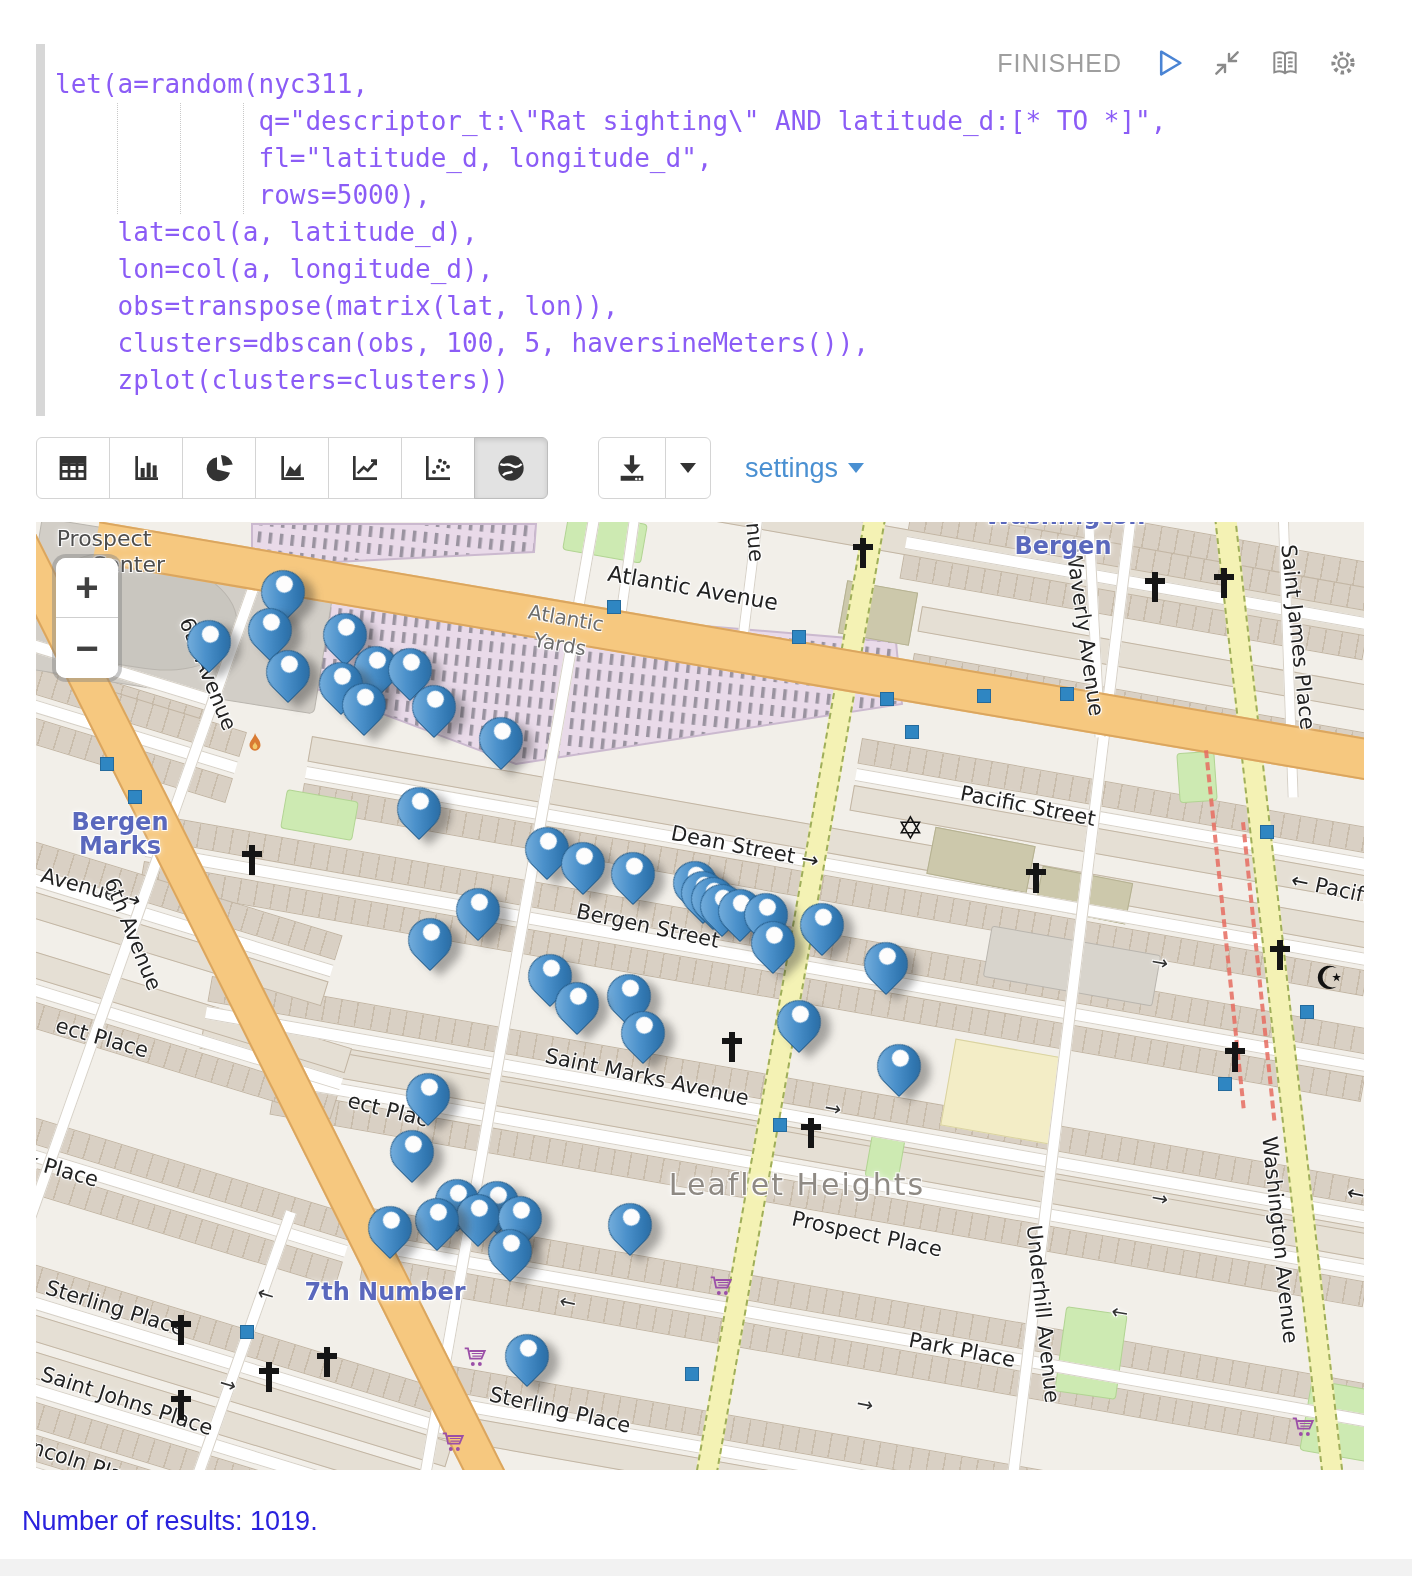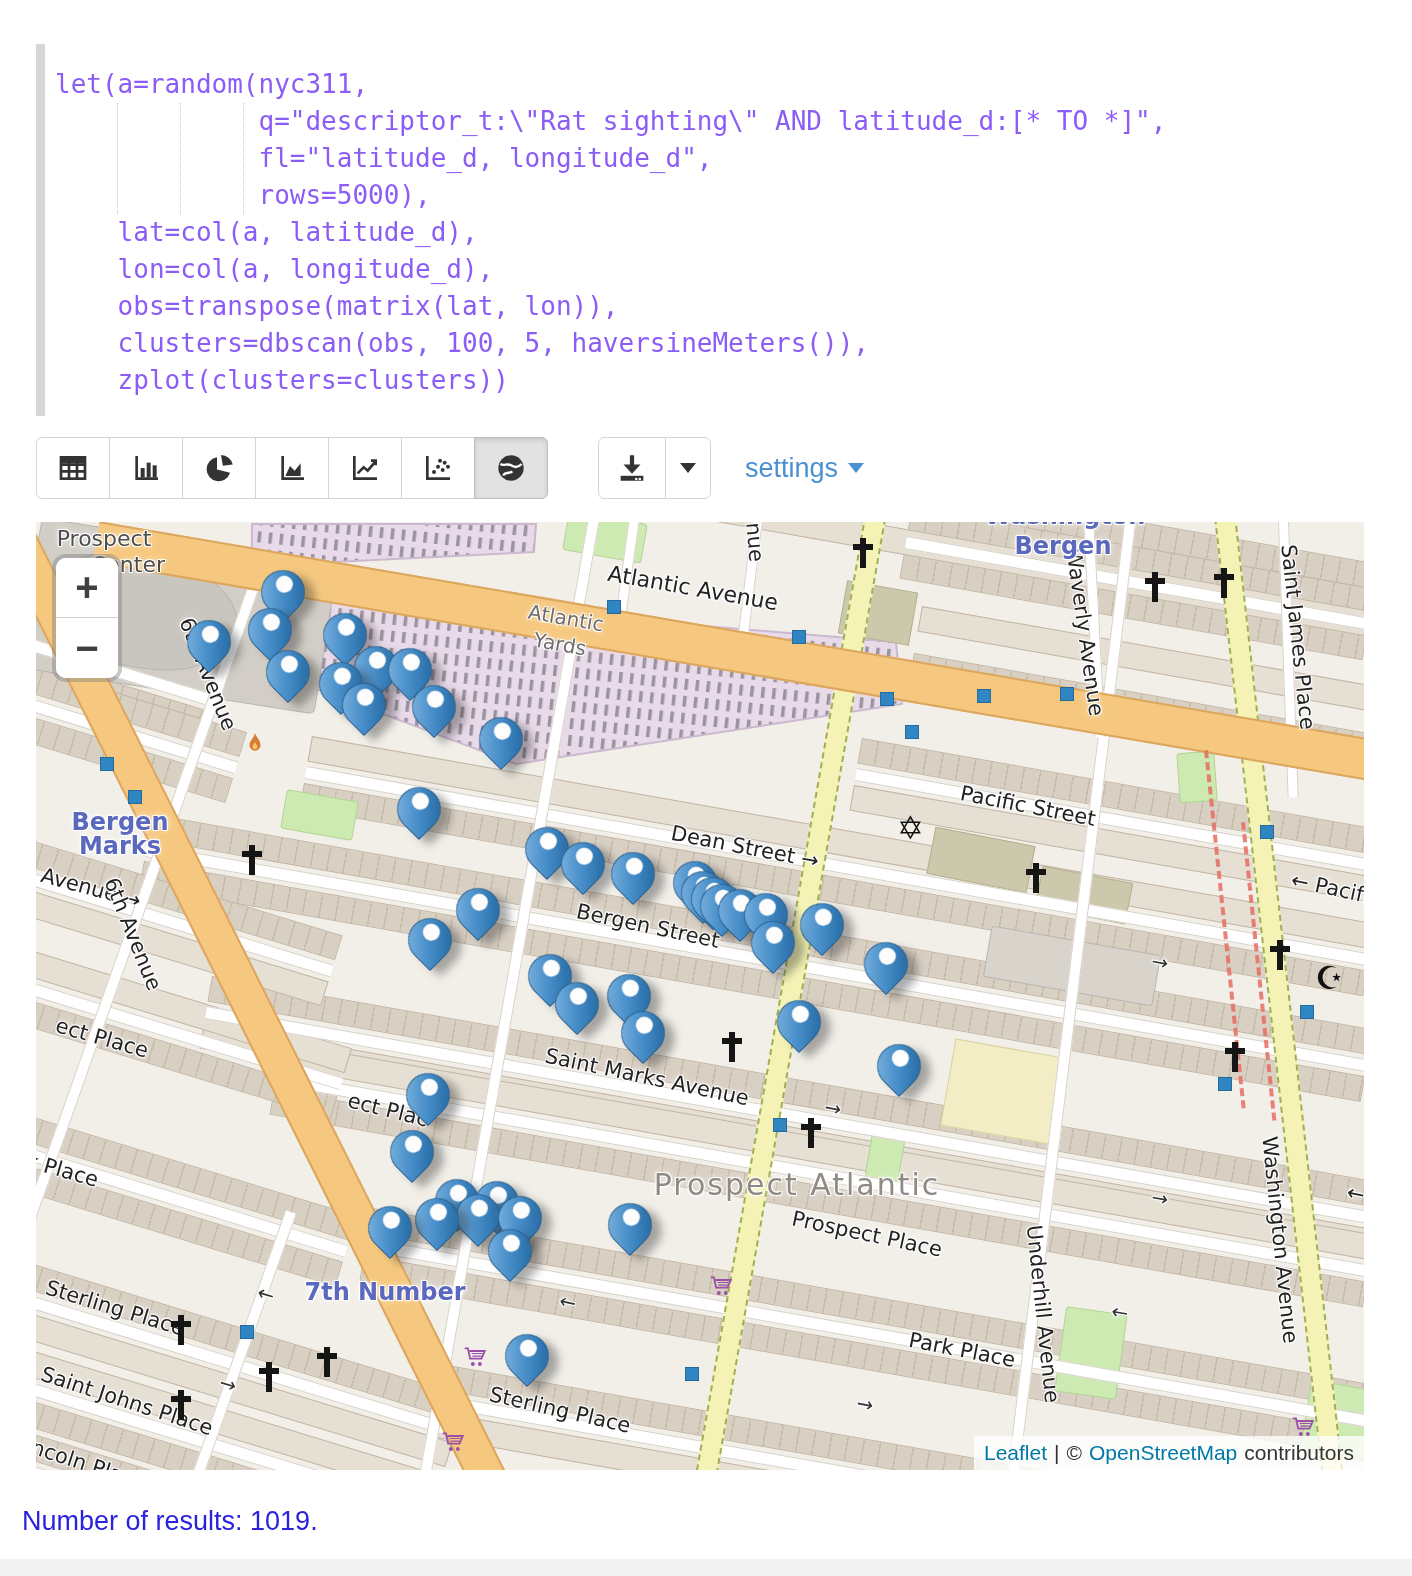--- a/index.html
+++ b/index.html
@@ -91,20 +91,45 @@
 
   
   .result-line { position:absolute; left:22px; top:1506px; font-size:27px; color:#2a22dd; }
   .bottom-strip { position:absolute; left:0; top:1559px; width:1412px; height:17px; background:#f2f2f2; }
 </style>
 </head>
 <body>
 
 <div class="paragraph">
   <div class="gutter-bar"></div>
+  <div class="controls">
+    <span class="status">FINISHED</span>
+    <span class="ctrl-icon">
+        <svg viewBox="0 0 24 24" width="34" height="34" fill="none" stroke="#4a84d4" stroke-width="1.8" stroke-linejoin="round">
+          <path d="M6.5 4l13.5 8-13.5 8z"></path>
+        </svg>
+      </span>
+    <span class="ctrl-icon">
+        <svg viewBox="0 0 24 24" width="32" height="32" fill="none" stroke="#8a8a8a" stroke-width="1.8" stroke-linecap="round">
+          <path d="M20 4l-6.5 6.5M13.5 5.2v5.3h5.3M4 20l6.5-6.5M10.5 18.8v-5.3H5.2"></path>
+        </svg>
+      </span>
+    <span class="ctrl-icon">
+        <svg viewBox="0 0 24 24" width="32" height="32" fill="none" stroke="#8a8a8a" stroke-width="1.5">
+          <path d="M12 5.2c-2-1.6-5-1.6-8-.6V19c3-1 6-1 8 .6 2-1.6 5-1.6 8-.6V4.6c-3-1-6-1-8 .6z"></path>
+          <path d="M12 5.2v14.4M6.3 8.6c1.4-.3 2.4-.3 3.4 0M6.3 11.6c1.4-.3 2.4-.3 3.4 0M6.3 14.6c1.4-.3 2.4-.3 3.4 0M14.3 8.6c1.4-.3 2.4-.3 3.4 0M14.3 11.6c1.4-.3 2.4-.3 3.4 0M14.3 14.6c1.4-.3 2.4-.3 3.4 0"></path>
+        </svg>
+      </span>
+    <span class="ctrl-icon">
+        <svg viewBox="0 0 24 24" width="32" height="32" fill="none" stroke="#8a8a8a" stroke-width="1.7">
+          <circle cx="12" cy="12" r="3.4"></circle>
+          <circle cx="12" cy="12" r="7.2" stroke-width="3" stroke-dasharray="2.6 2.6"></circle>
+        </svg>
+      </span>
+  </div>
   <div class="codewrap">
     <div class="code" id="code-editor">let(a=random(nyc311,
              q="descriptor_t:\"Rat sighting\" AND latitude_d:[* TO *]",
              fl="latitude_d, longitude_d",
              rows=5000),
     lat=col(a, latitude_d),
     lon=col(a, longitude_d),
     obs=transpose(matrix(lat, lon)),
     clusters=dbscan(obs, 100, 5, haversineMeters()),
     zplot(clusters=clusters))</div>
@@ -191,27 +216,20 @@
   <div class="settings">
     <span class="settings-label">settings</span>
     <span class="caret-down"></span>
   </div>
 </div>
 
 <div id="map">
   <div class="zoom-ctrl">
     <div class="zoom-btn">+</div>
     <div class="zoom-btn">−</div>
-  </div>
-  <div class="attribution">
-    <a>Leaflet</a>
-    <span>|</span>
-    <span>©</span>
-    <a>OpenStreetMap</a>
-    <span>contributors</span>
   </div>
 <div class="bstrip" style="left: 876.425px; top: -16.4379px; width: 470px; transform: rotate(10deg);"></div>
     <div class="bstrip" style="left: 868.09px; top: 30.8329px; width: 470px; transform: rotate(10deg);"></div>
     <div class="bstrip" style="left: 826.425px; top: 215.562px; width: 530px; transform: rotate(10deg);"></div>
     <div class="bstrip plain" style="left: 818.09px; top: 262.833px; width: 530px; transform: rotate(10deg);"></div>
     <div class="bstrip plain" style="left: 276.425px; top: 213.562px; width: 1080px; transform: rotate(10deg);"></div>
     <div class="bstrip" style="left: 268.09px; top: 260.833px; width: 1080px; transform: rotate(10deg);"></div>
     <div class="bstrip" style="left: 116.425px; top: 291.562px; width: 1240px; transform: rotate(10deg);"></div>
     <div class="bstrip" style="left: 108.09px; top: 338.833px; width: 1240px; transform: rotate(10deg);"></div>
     <div class="bstrip" style="left: 176.425px; top: 453.562px; width: 1180px; transform: rotate(10deg);"></div>
@@ -322,21 +340,21 @@
     <div class="map-label st" style="left: 719px; top: 20px; transform: translate(-50%, -50%) rotate(85deg);">nue</div>
     <div class="map-label stn" style="left: 1029px; top: -6px; transform: translate(-50%, -50%) rotate(0deg);">Washington</div>
     <div class="map-label stn" style="left: 1027px; top: 24px; transform: translate(-50%, -50%) rotate(0deg);">Bergen</div>
     <div class="map-label stn" style="left: 84px; top: 300px; transform: translate(-50%, -50%) rotate(0deg);">Bergen</div>
     <div class="map-label stn" style="left: 84px; top: 324px; transform: translate(-50%, -50%) rotate(0deg);">Marks</div>
     <div class="map-label stn" style="left: 349px; top: 770px; transform: translate(-50%, -50%) rotate(0deg);">7th Number</div>
     <div class="map-label pl" style="left: 68px; top: 16px; transform: translate(-50%, -50%) rotate(0deg);">Prospect</div>
     <div class="map-label pl" style="left: 92px; top: 42px; transform: translate(-50%, -50%) rotate(0deg);">Center</div>
     <div class="map-label yards" style="left: 530px; top: 96px; transform: translate(-50%, -50%) rotate(10deg);">Atlantic</div>
     <div class="map-label yards" style="left: 524px; top: 122px; transform: translate(-50%, -50%) rotate(10deg);">Yards</div>
-    <div class="map-label area" style="left: 761px; top: 662px; transform: translate(-50%, -50%) rotate(0deg);">Prospect Atlantic</div>
+    <div class="map-label area" style="left: 761px; top: 662px; transform: translate(-50%, -50%) rotate(0deg);">Leaflet Heights</div>
     <div class="map-label arrow" style="left: 797px; top: 586px; transform: translate(-50%, -50%) rotate(11deg);">→</div>
     <div class="map-label arrow" style="left: 532px; top: 780px; transform: translate(-50%, -50%) rotate(12deg);">←</div>
     <div class="map-label arrow" style="left: 829px; top: 882px; transform: translate(-50%, -50%) rotate(11deg);">→</div>
     <div class="map-label arrow" style="left: 230px; top: 772px; transform: translate(-50%, -50%) rotate(17deg);">←</div>
     <div class="map-label arrow" style="left: 192px; top: 862px; transform: translate(-50%, -50%) rotate(17deg);">→</div>
     <div class="map-label arrow" style="left: 1124px; top: 440px; transform: translate(-50%, -50%) rotate(10deg);">→</div>
     <div class="map-label arrow" style="left: 1124px; top: 676px; transform: translate(-50%, -50%) rotate(10deg);">→</div>
     <div class="map-label arrow" style="left: 1084px; top: 790px; transform: translate(-50%, -50%) rotate(10deg);">←</div>
     <div class="poi poi-cross" style="left: 824px; top: 16px;"></div>
     <div class="poi poi-cross" style="left: 1116px; top: 50px;"></div>

